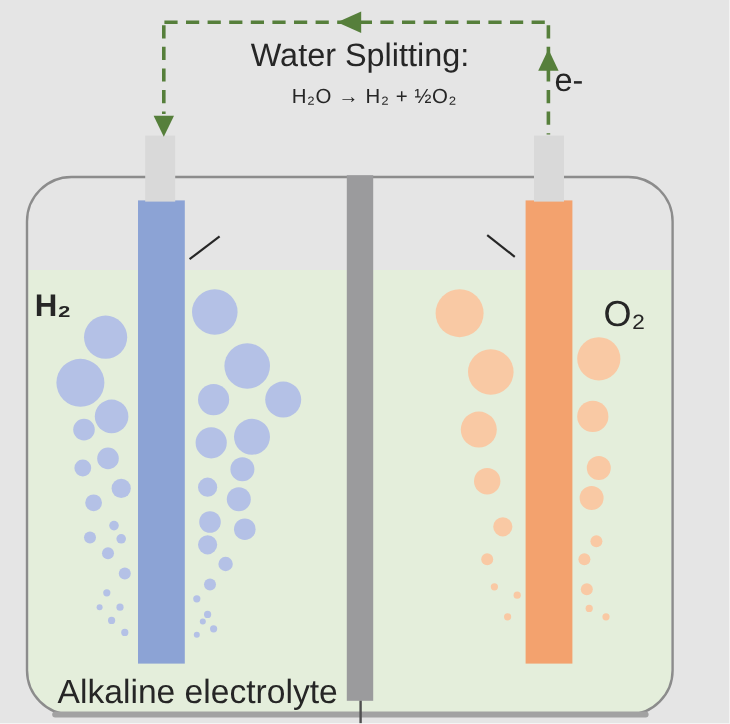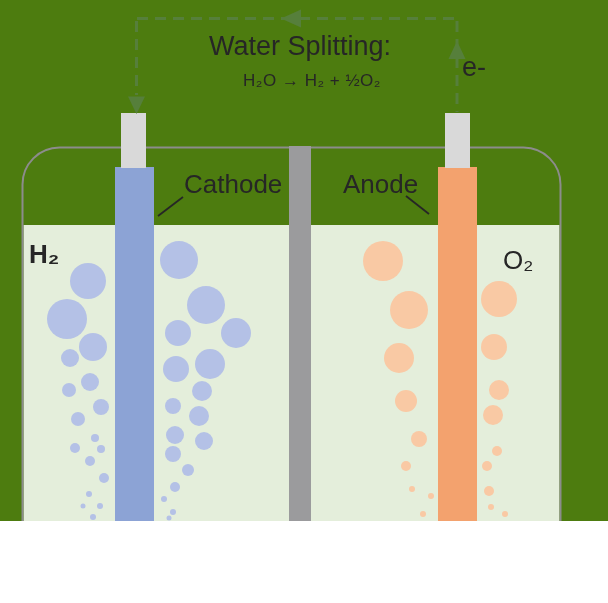--- a/index.html
+++ b/index.html
@@ -1,31 +1,31 @@
 <!DOCTYPE html>
 <html><head>
 <meta charset="utf-8">
 <style>
   html,body{margin:0;padding:0;background:#fff;}
-  .stage{position:relative;width:608px;height:521px;background:#4d7c0f;overflow:hidden;}
+  .stage{position:relative;width:608px;height:603px;background:#e5e5e5;overflow:hidden;}
   .stage svg{position:absolute;left:0;top:0;}
   .lbl{
     position:absolute;
     font-family:"Liberation Sans","DejaVu Sans",sans-serif;
     color:#262626;
     white-space:nowrap;
     line-height:1.12;
   }
   .title-lbl{left:150px;top:31px;width:300px;text-align:center;font-size:27px;}
   .formula-lbl{left:162px;top:71px;width:300px;text-align:center;font-size:17px;letter-spacing:0.5px;}
   .e-lbl{left:462px;top:52px;font-size:27px;}
   .cathode-lbl{left:184px;top:170px;font-size:26px;}
   .anode-lbl{left:343px;top:170px;font-size:26px;}
   .h2-lbl{left:29px;top:240px;font-size:26px;font-weight:bold;}
-  .o2-lbl{left:503px;top:246px;font-size:26px;}
+  .o2-lbl{left:503px;top:246px;font-size:30px;}
   .electrolyte-lbl{left:48px;top:561px;font-size:28px;}
 </style>
 </head>
 <body>
 
 <div class="stage">
 
   <svg width="608" height="603" viewBox="0 0 608 603">
 
     <path d="M23.5,225 L559.5,225 L559.5,557 Q559.5,594.5 522,594.5 L61,594.5 Q23.5,594.5 23.5,557 Z" fill="#e4eedb"></path>
@@ -111,17 +111,16 @@
     <path d="M136.5,114 L128,96.5 L145,96.5 Z" fill="#567f3b"></path>
     <path d="M457,41 L448.5,59 L465.5,59 Z" fill="#567f3b"></path>
 
     <line x1="183" y1="197" x2="158" y2="216" stroke-width="1.8" stroke="#262626"></line>
     <line x1="406" y1="196" x2="429" y2="214" stroke-width="1.8" stroke="#262626"></line>
   </svg>
 
   <div class="lbl title-lbl">Water Splitting:</div>
   <div class="lbl formula-lbl">H₂O → H₂ + ½O₂</div>
   <div class="lbl e-lbl">e-</div>
-  <div class="lbl cathode-lbl">Cathode</div>
-  <div class="lbl anode-lbl">Anode</div>
   <div class="lbl h2-lbl">H₂</div>
   <div class="lbl o2-lbl">O₂</div>
+  <div class="lbl electrolyte-lbl">Alkaline electrolyte</div>
 </div>
 
 </body></html>

